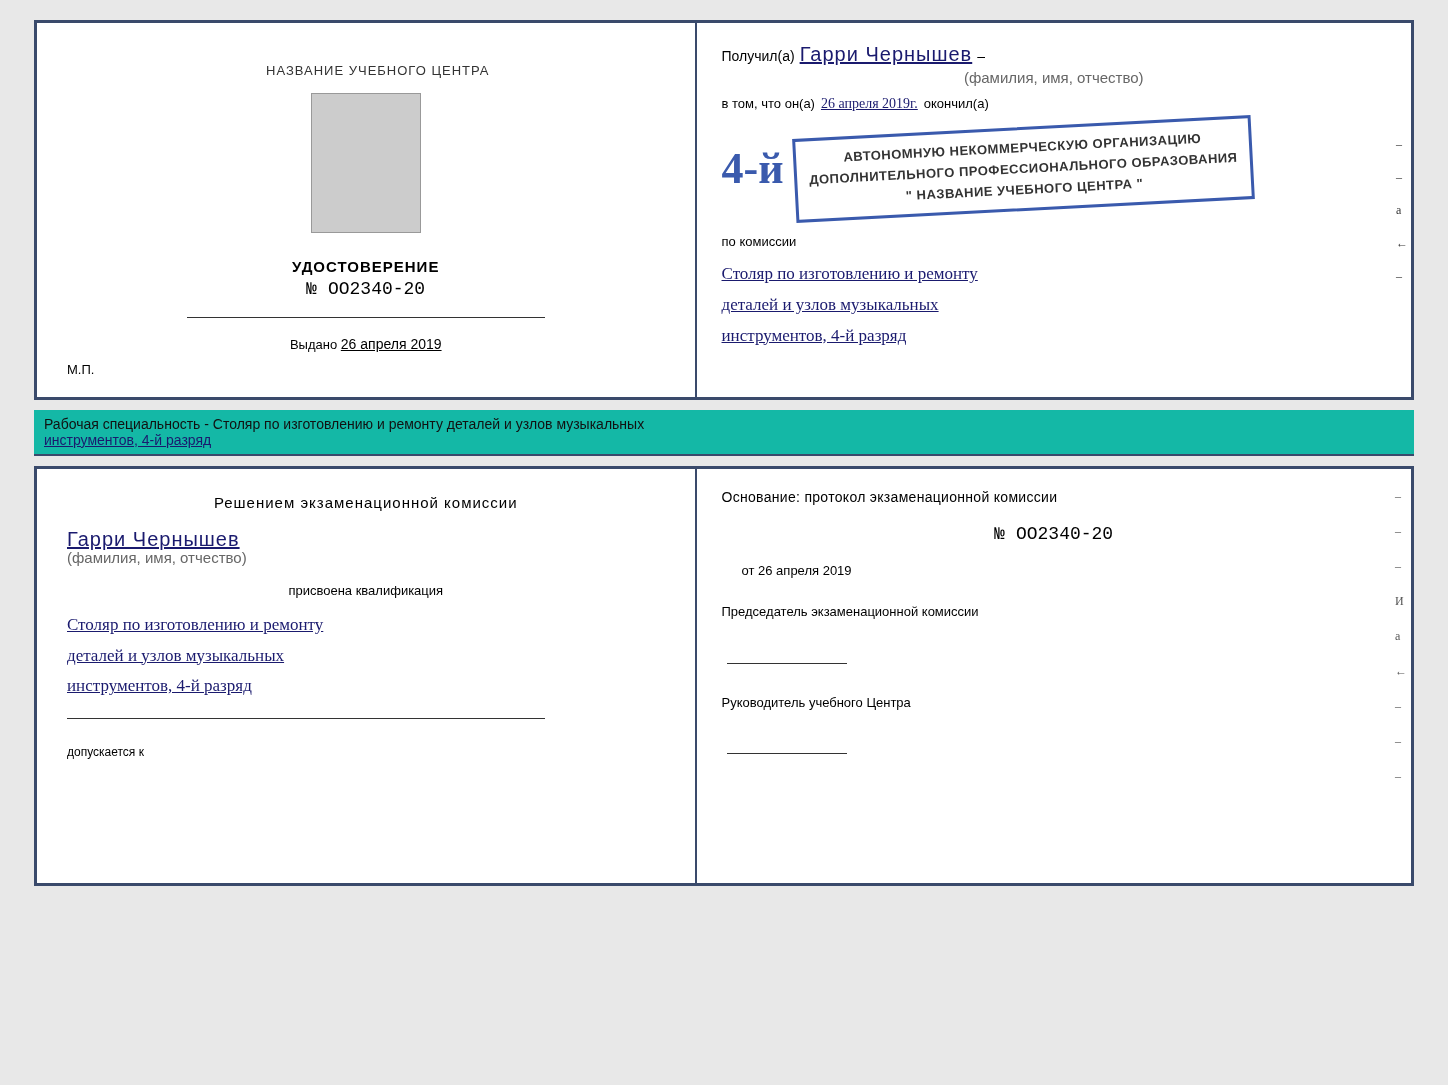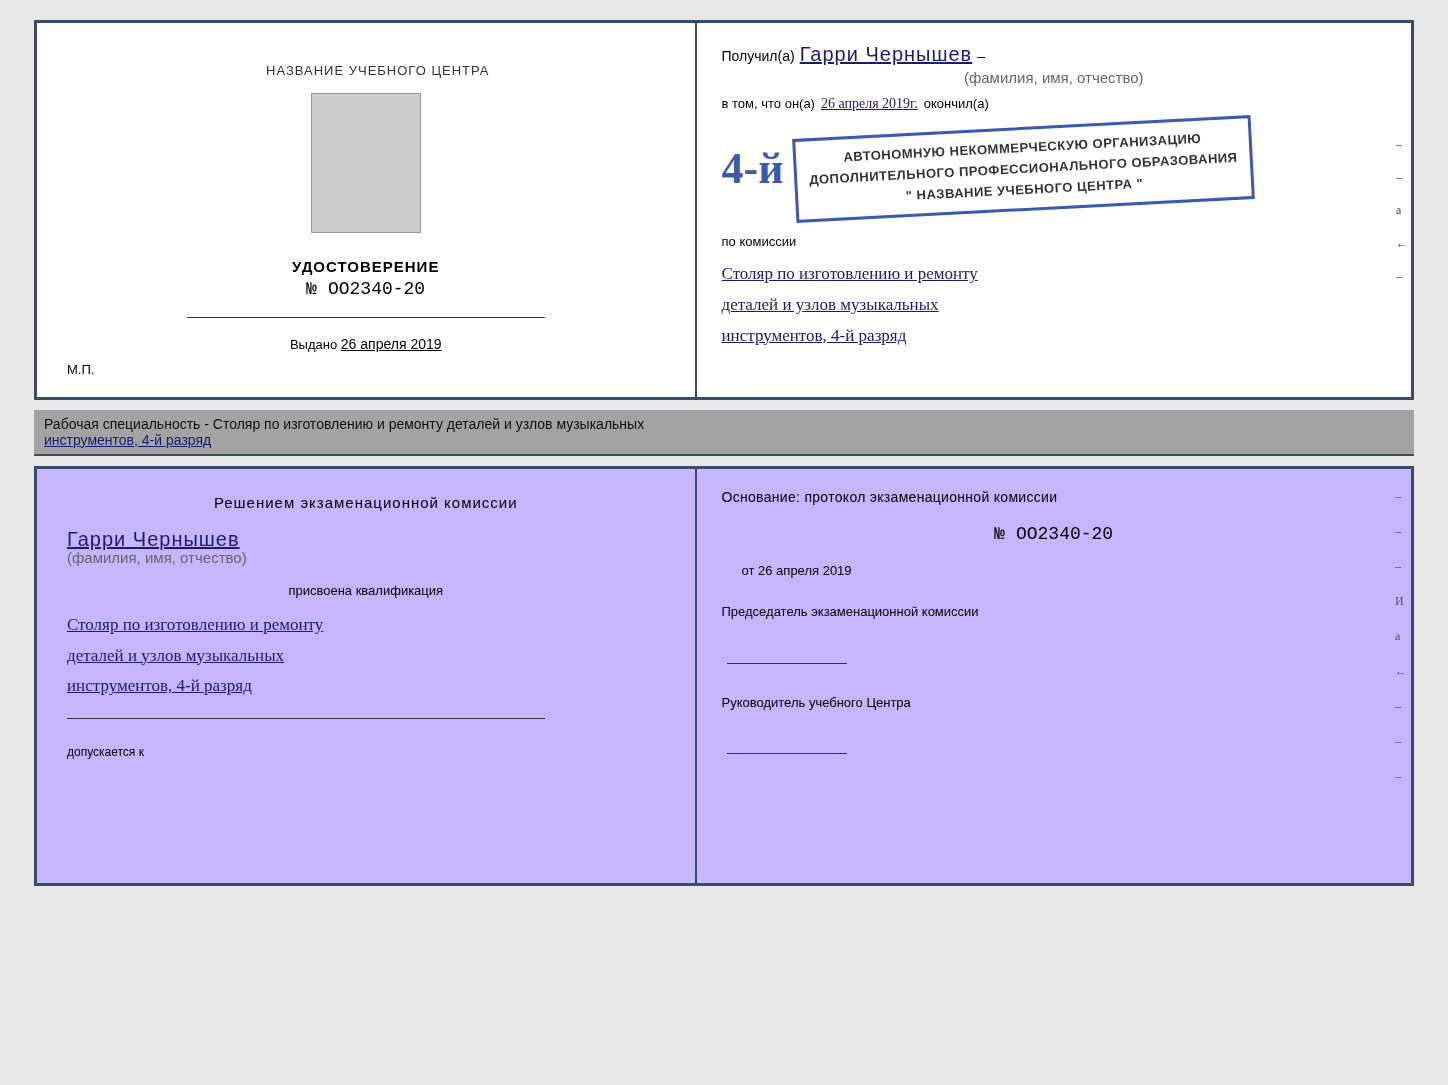--- a/index.html
+++ b/index.html
@@ -190,35 +190,35 @@
       font-size: 12px;
       color: #333;
     }
 
     
     .description-line {
       padding: 6px 10px;
       font-size: 14px;
       font-family: Arial, sans-serif;
       color: #111;
-      background: #a3a3a3;
+      background: #14b8a6;
       border-bottom: 2px solid #3a4a6b;
     }
 
     .desc-underline {
       text-decoration: underline;
       color: #1a1a6e;
     }
 
     
     .certificate-bottom {
       display: flex;
       width: 100%;
       border: 3px solid #3a4a6b;
-      background: #c4b5fd;
+      background: #ffffff;
       min-height: 420px;
     }
 
     .cert-bottom-left {
       width: 48%;
       border-right: 2px solid #3a4a6b;
       padding: 25px 30px 20px 30px;
       display: flex;
       flex-direction: column;
       gap: 12px;

